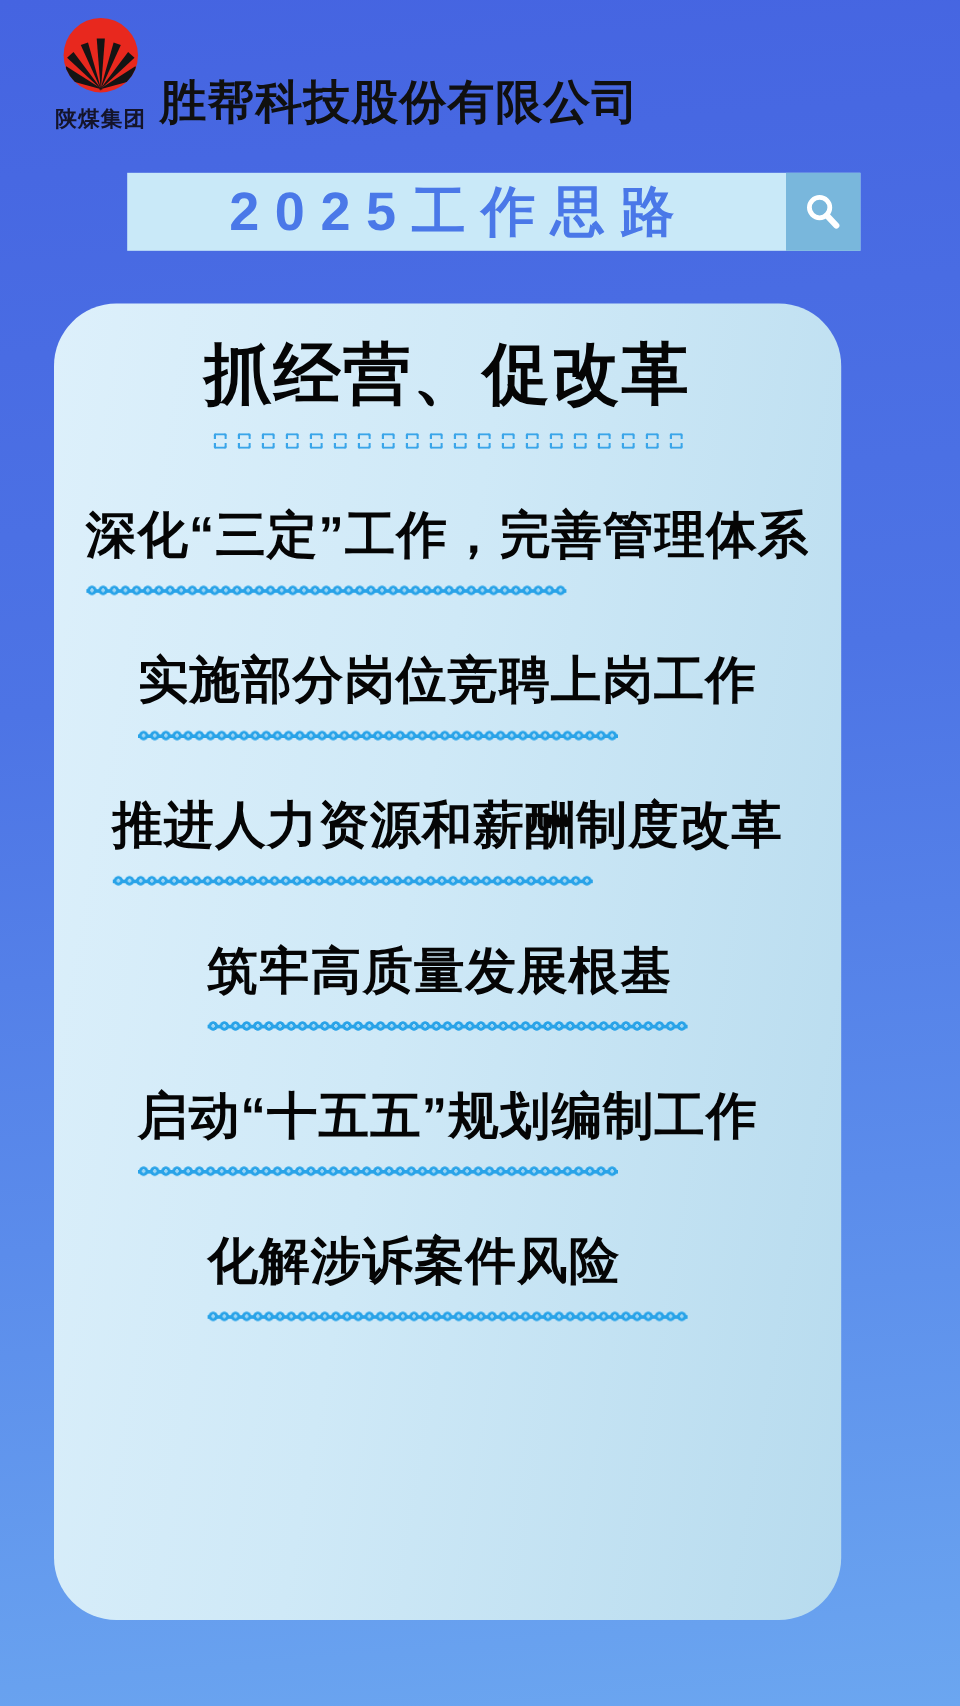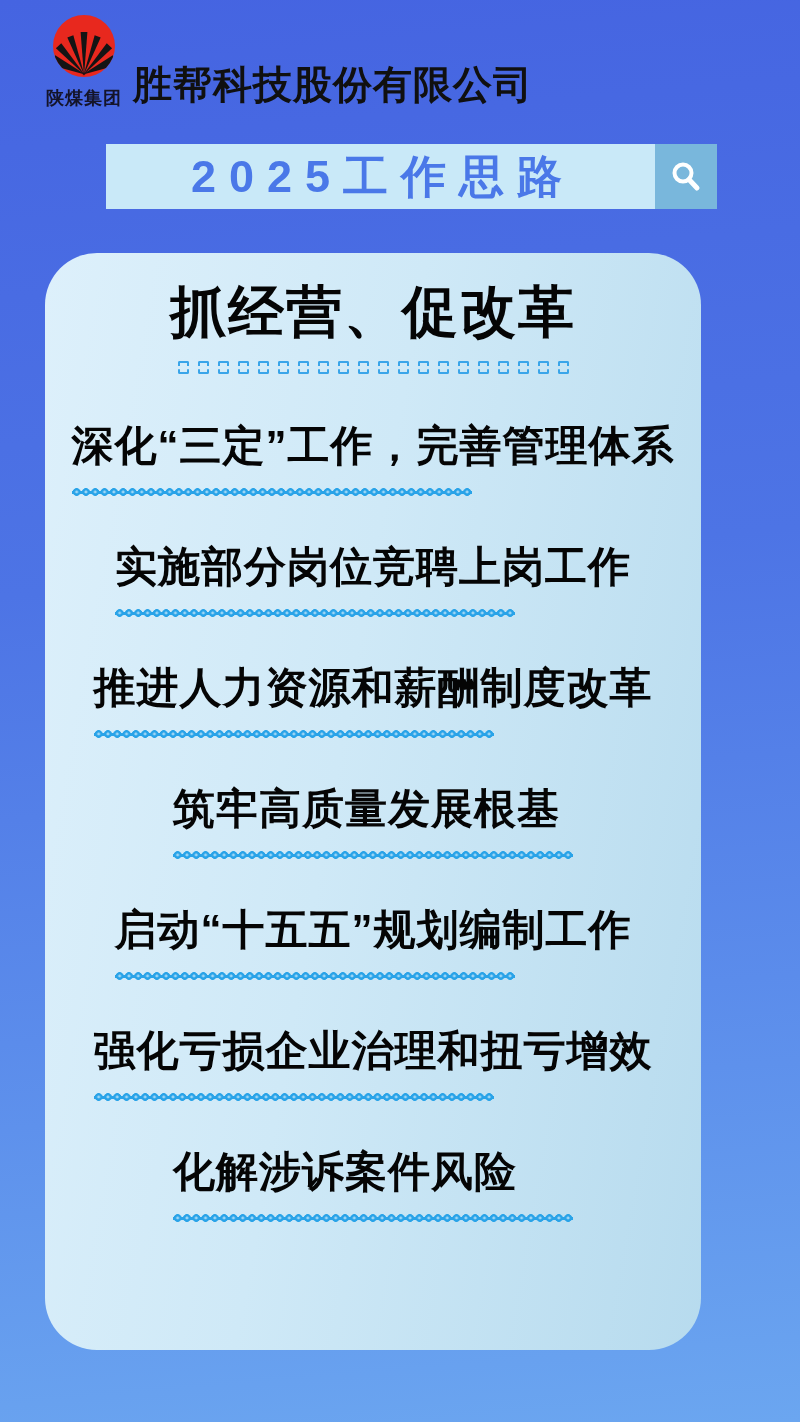--- a/index.html
+++ b/index.html
@@ -130,24 +130,20 @@
   <div class="item">
     <span class="item-label">筑牢高质量发展根基</span>
     <div class="chain"></div>
   </div>
 
   <div class="item">
     <span class="item-label">启动“十五五”规划编制工作</span>
     <div class="chain"></div>
   </div>
 
-  <div class="item">
-    <span class="item-label">强化亏损企业治理和扭亏增效</span>
-    <div class="chain"></div>
-  </div>
 
   <div class="item">
     <span class="item-label">化解涉诉案件风险</span>
     <div class="chain"></div>
   </div>
 </div>
   </div>
 
 </div>
 

